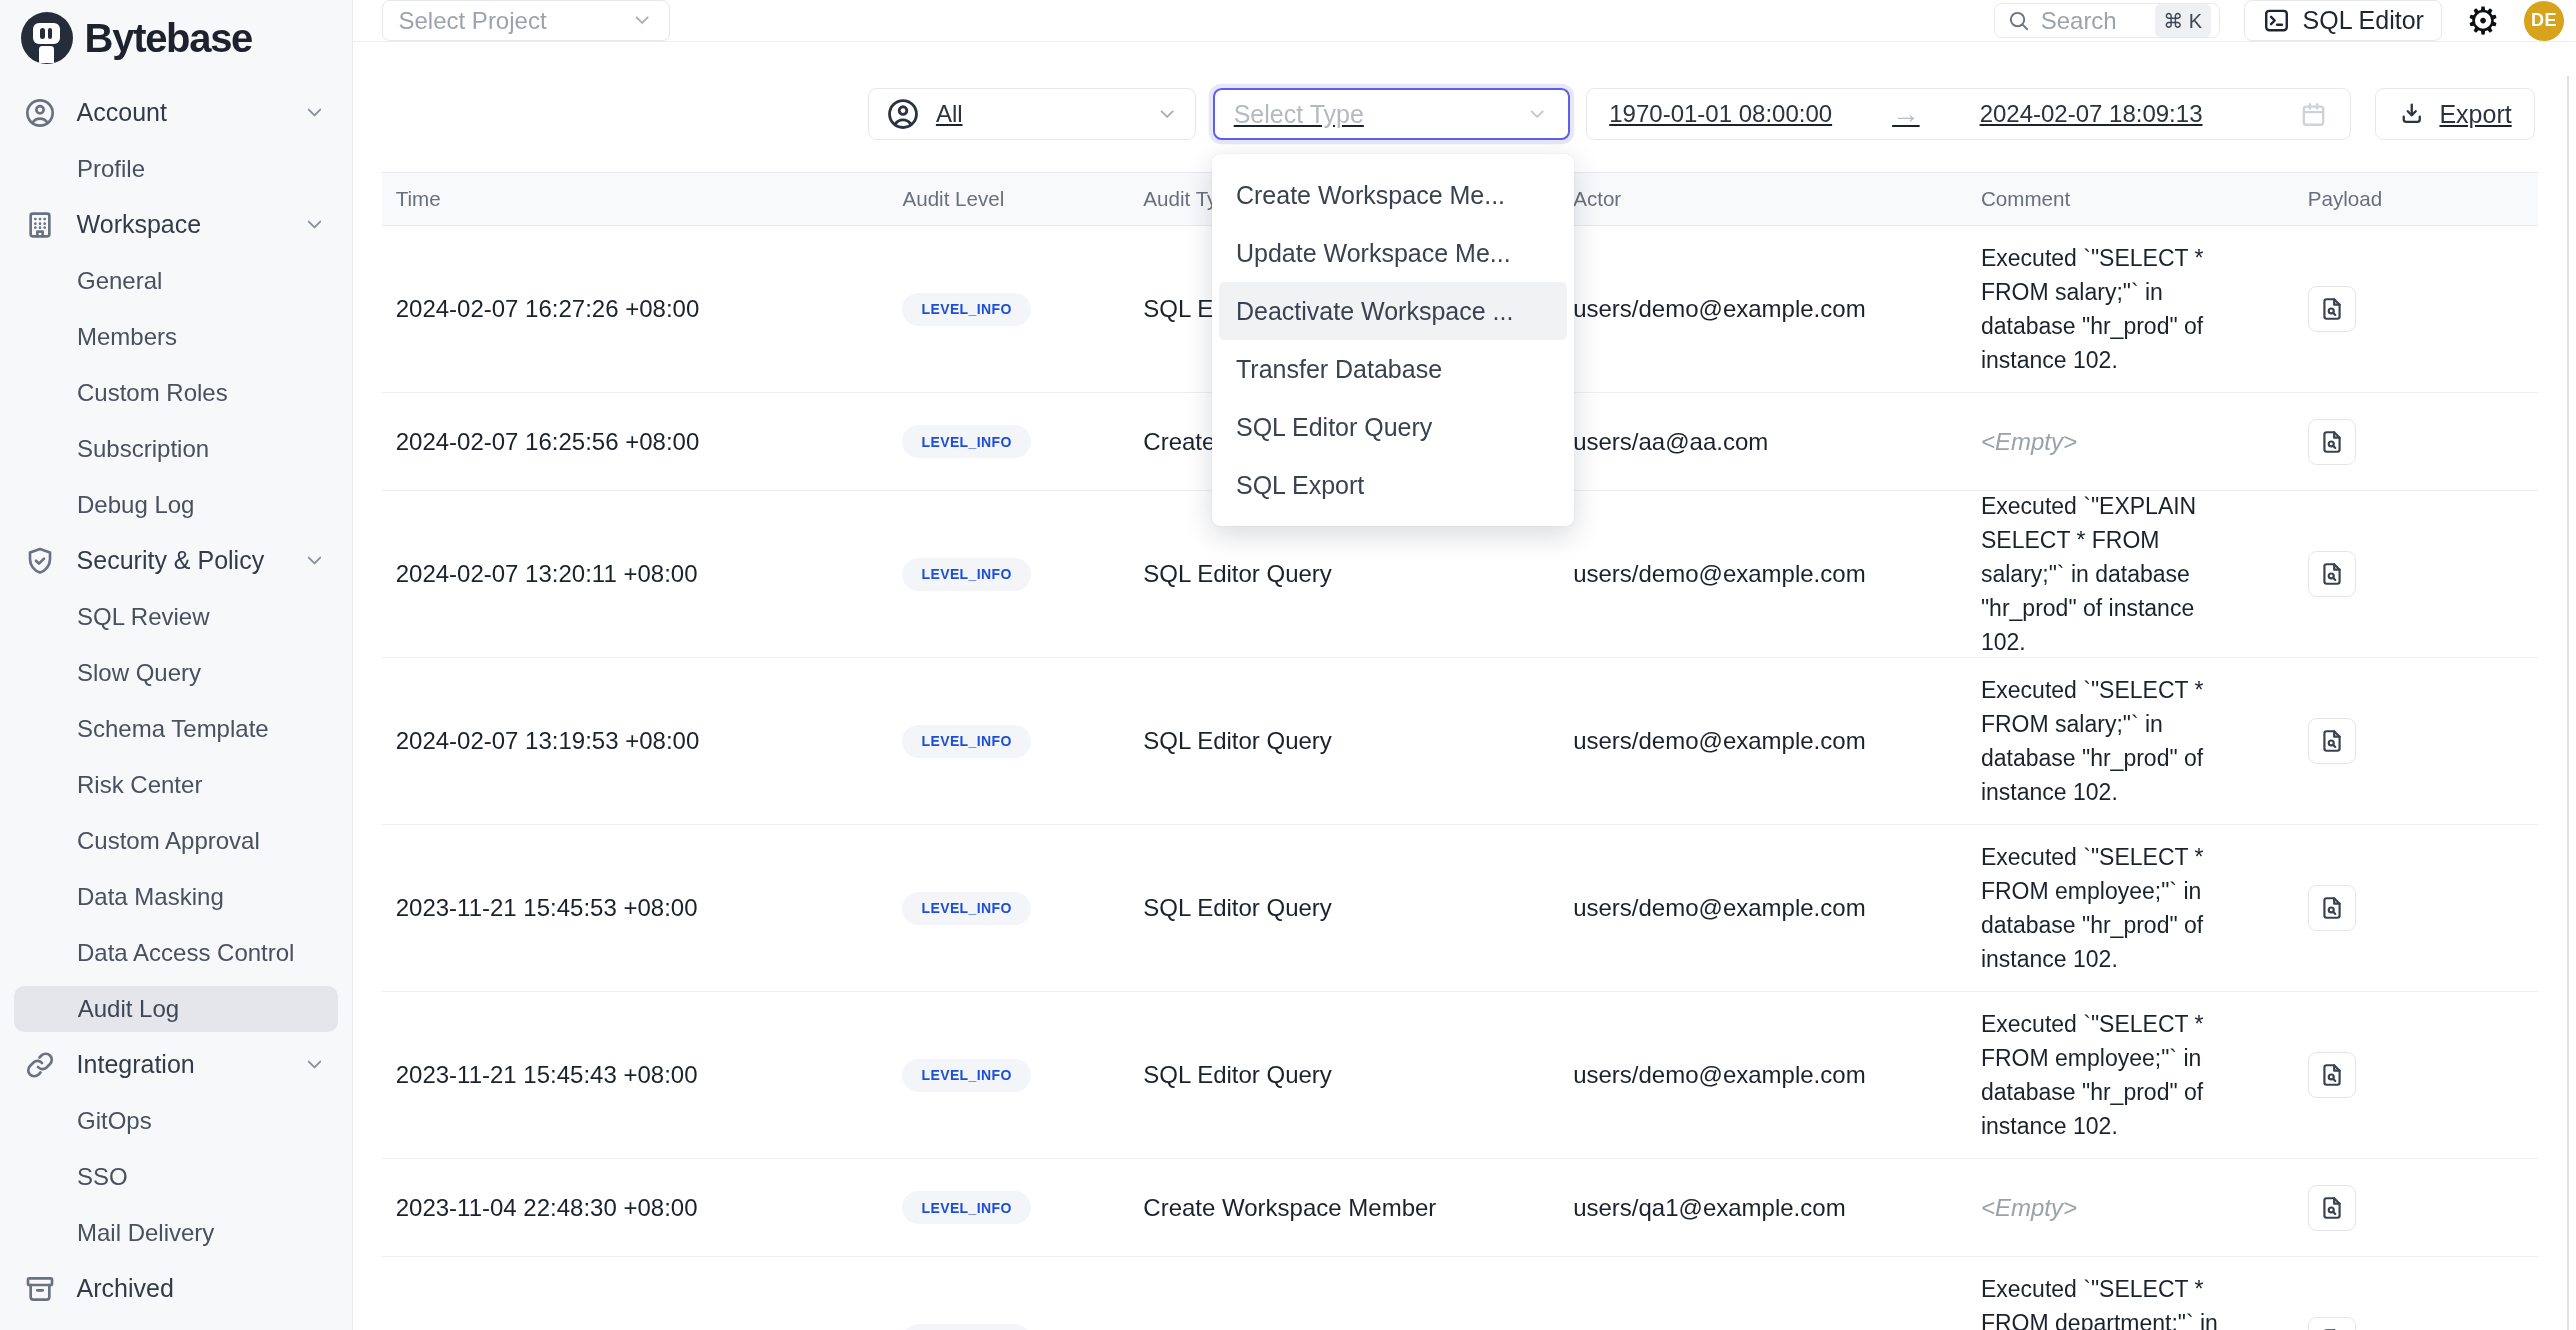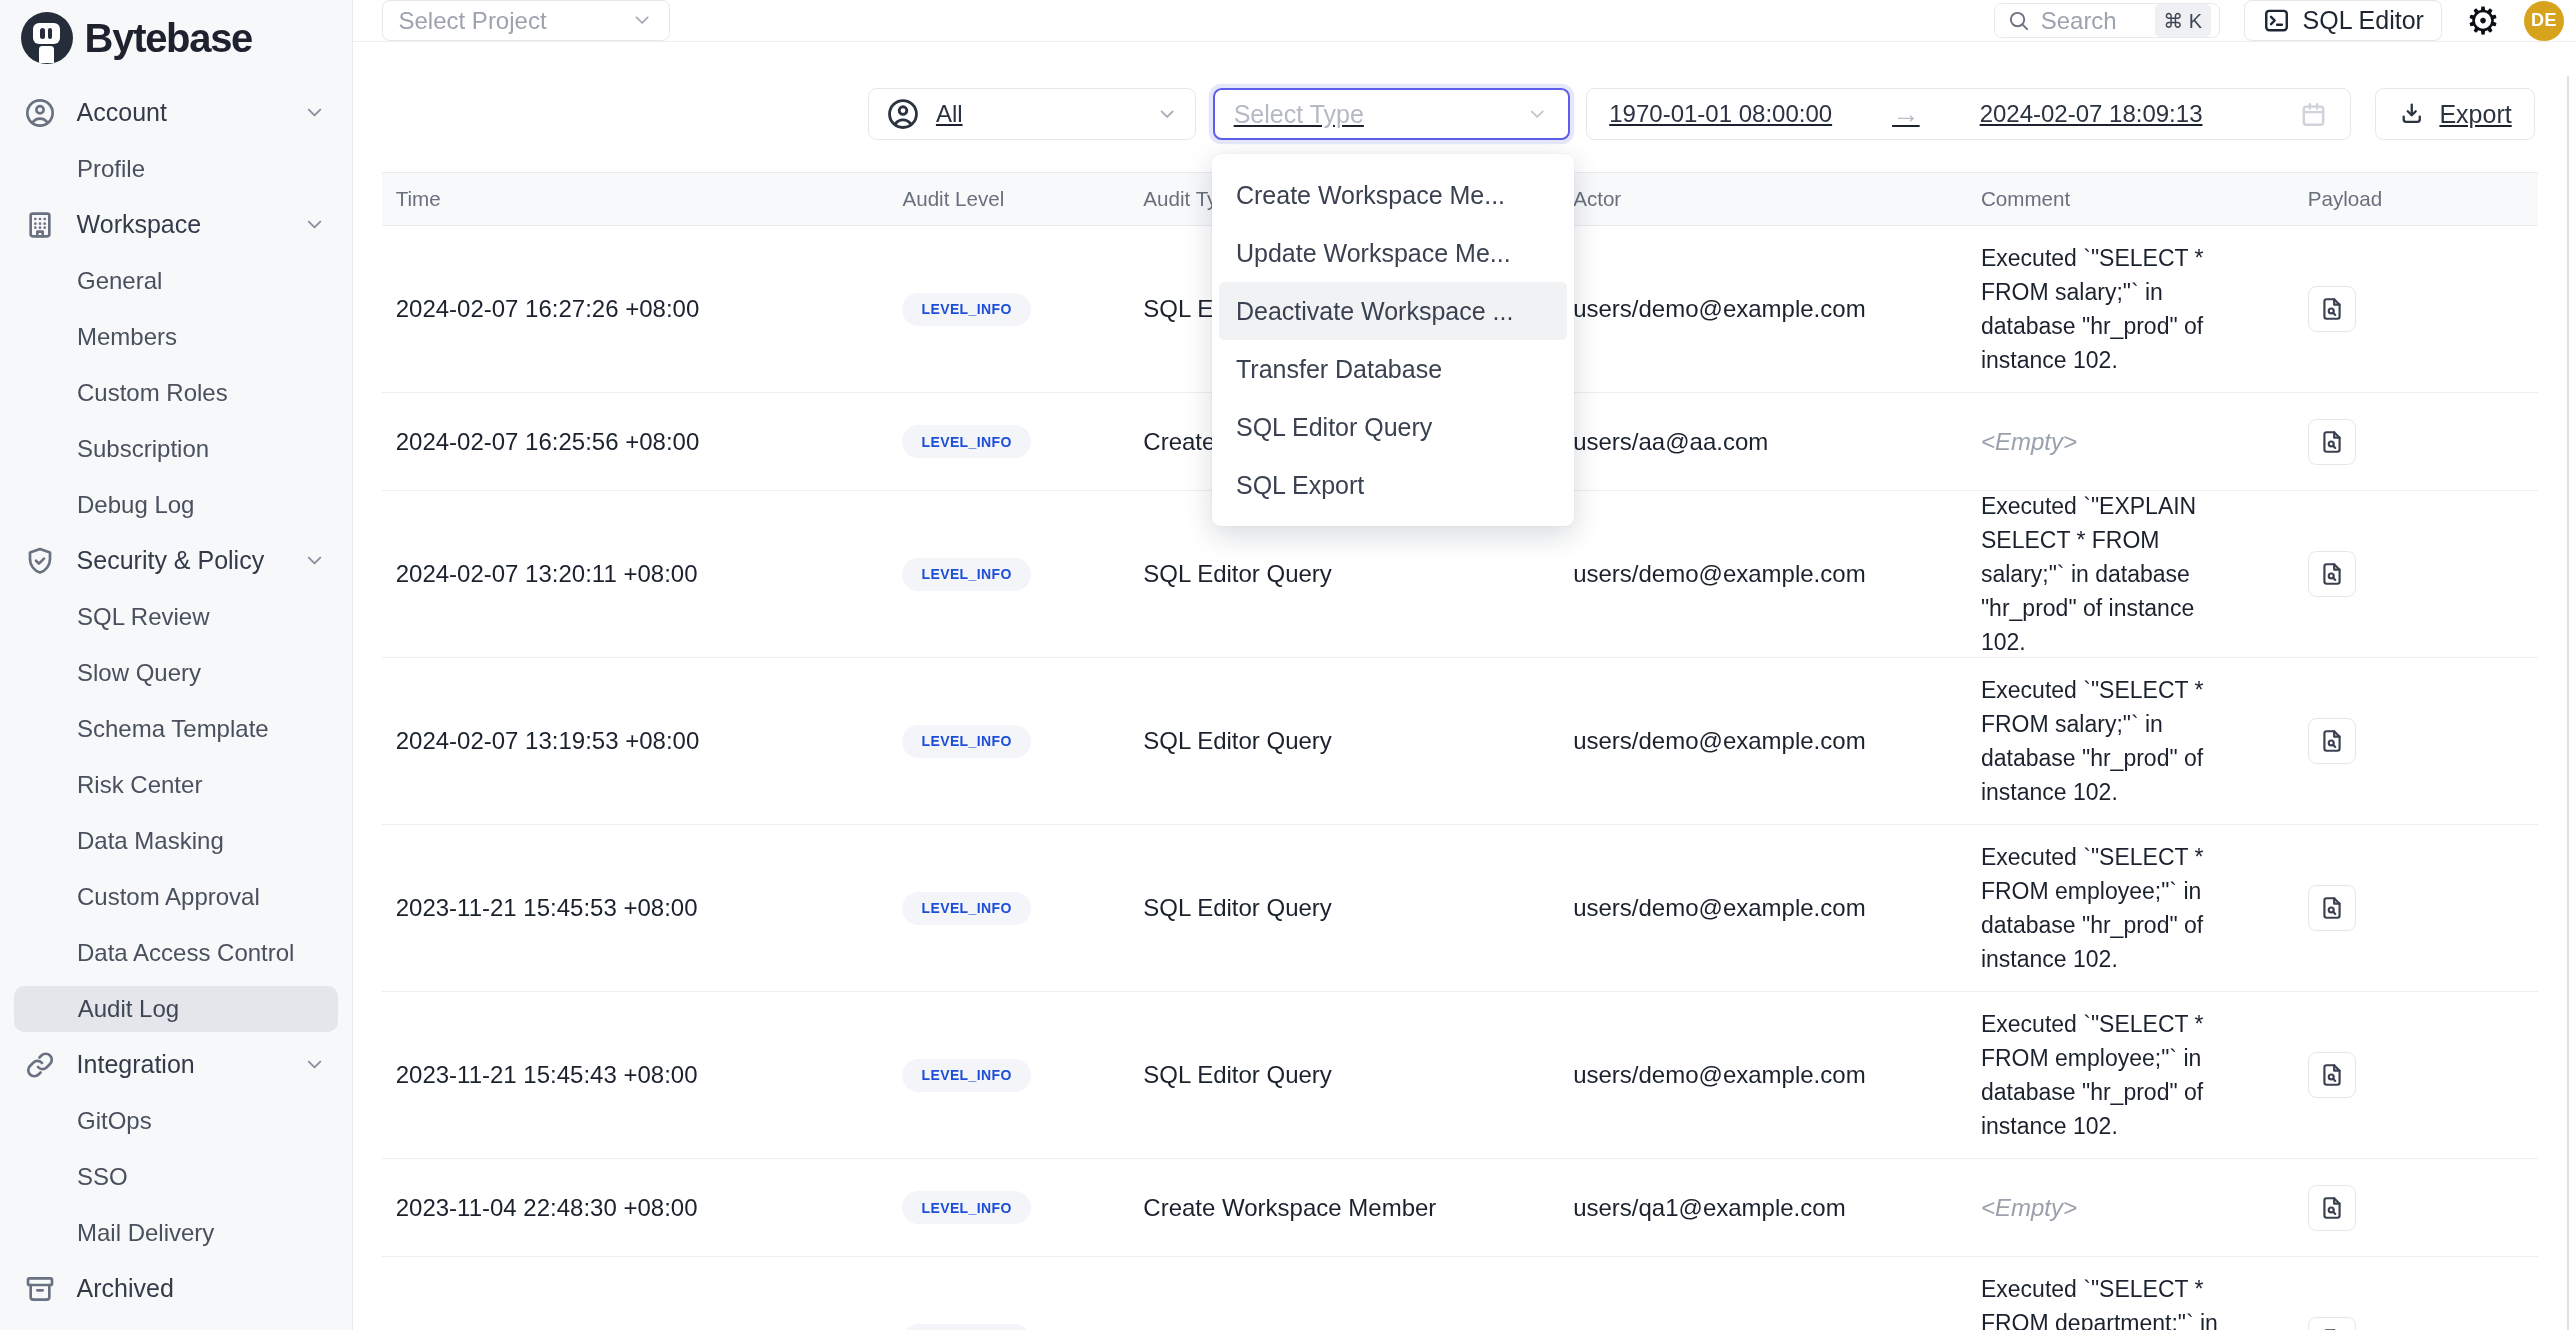--- a/index.html
+++ b/index.html
@@ -185,24 +185,24 @@
       <div class="nav-item">
           <span>Slow Query</span>
         </div>
       <div class="nav-item">
           <span>Schema Template</span>
         </div>
       <div class="nav-item">
           <span>Risk Center</span>
         </div>
       <div class="nav-item">
+          <span>Custom Approval</span>
+        </div>
+      <div class="nav-item">
           <span>Data Masking</span>
-        </div>
-      <div class="nav-item">
-          <span>Custom Approval</span>
         </div>
       <div class="nav-item">
           <span>Data Access Control</span>
         </div>
       <div class="nav-item active">
           <span>Audit Log</span>
         </div>
 
       <div class="nav-section">
         <svg class="ic" viewBox="0 0 24 24">

